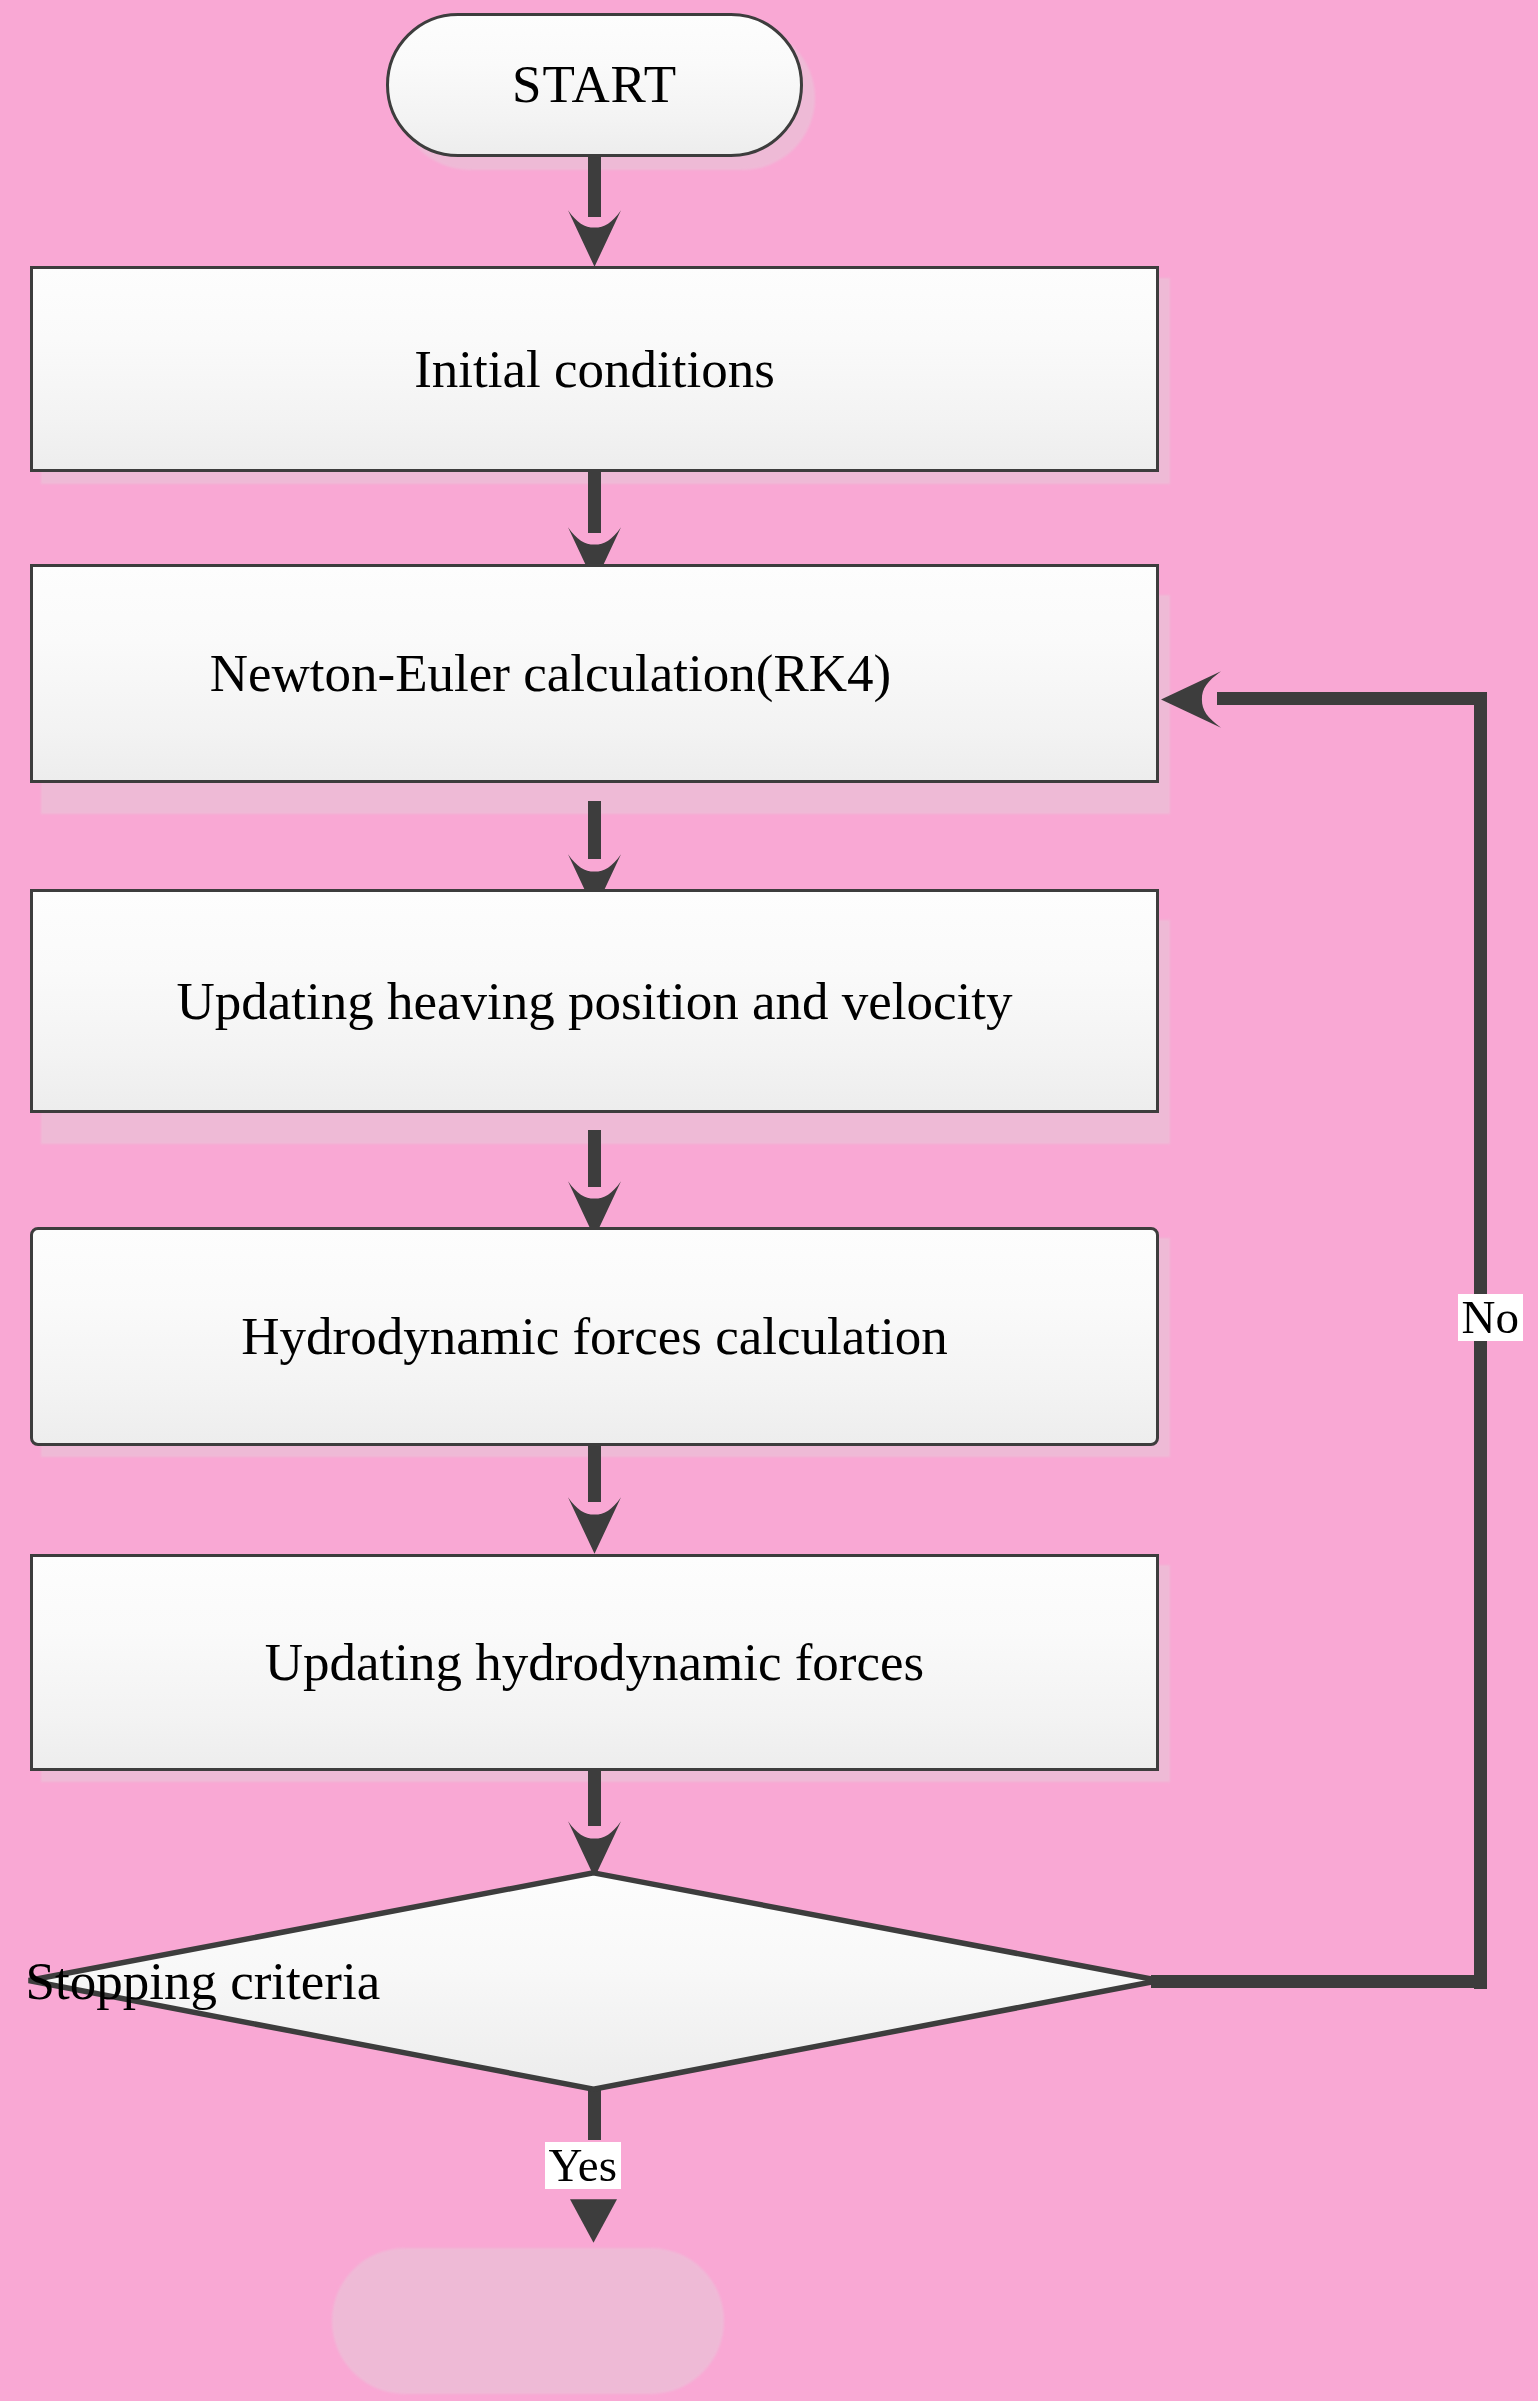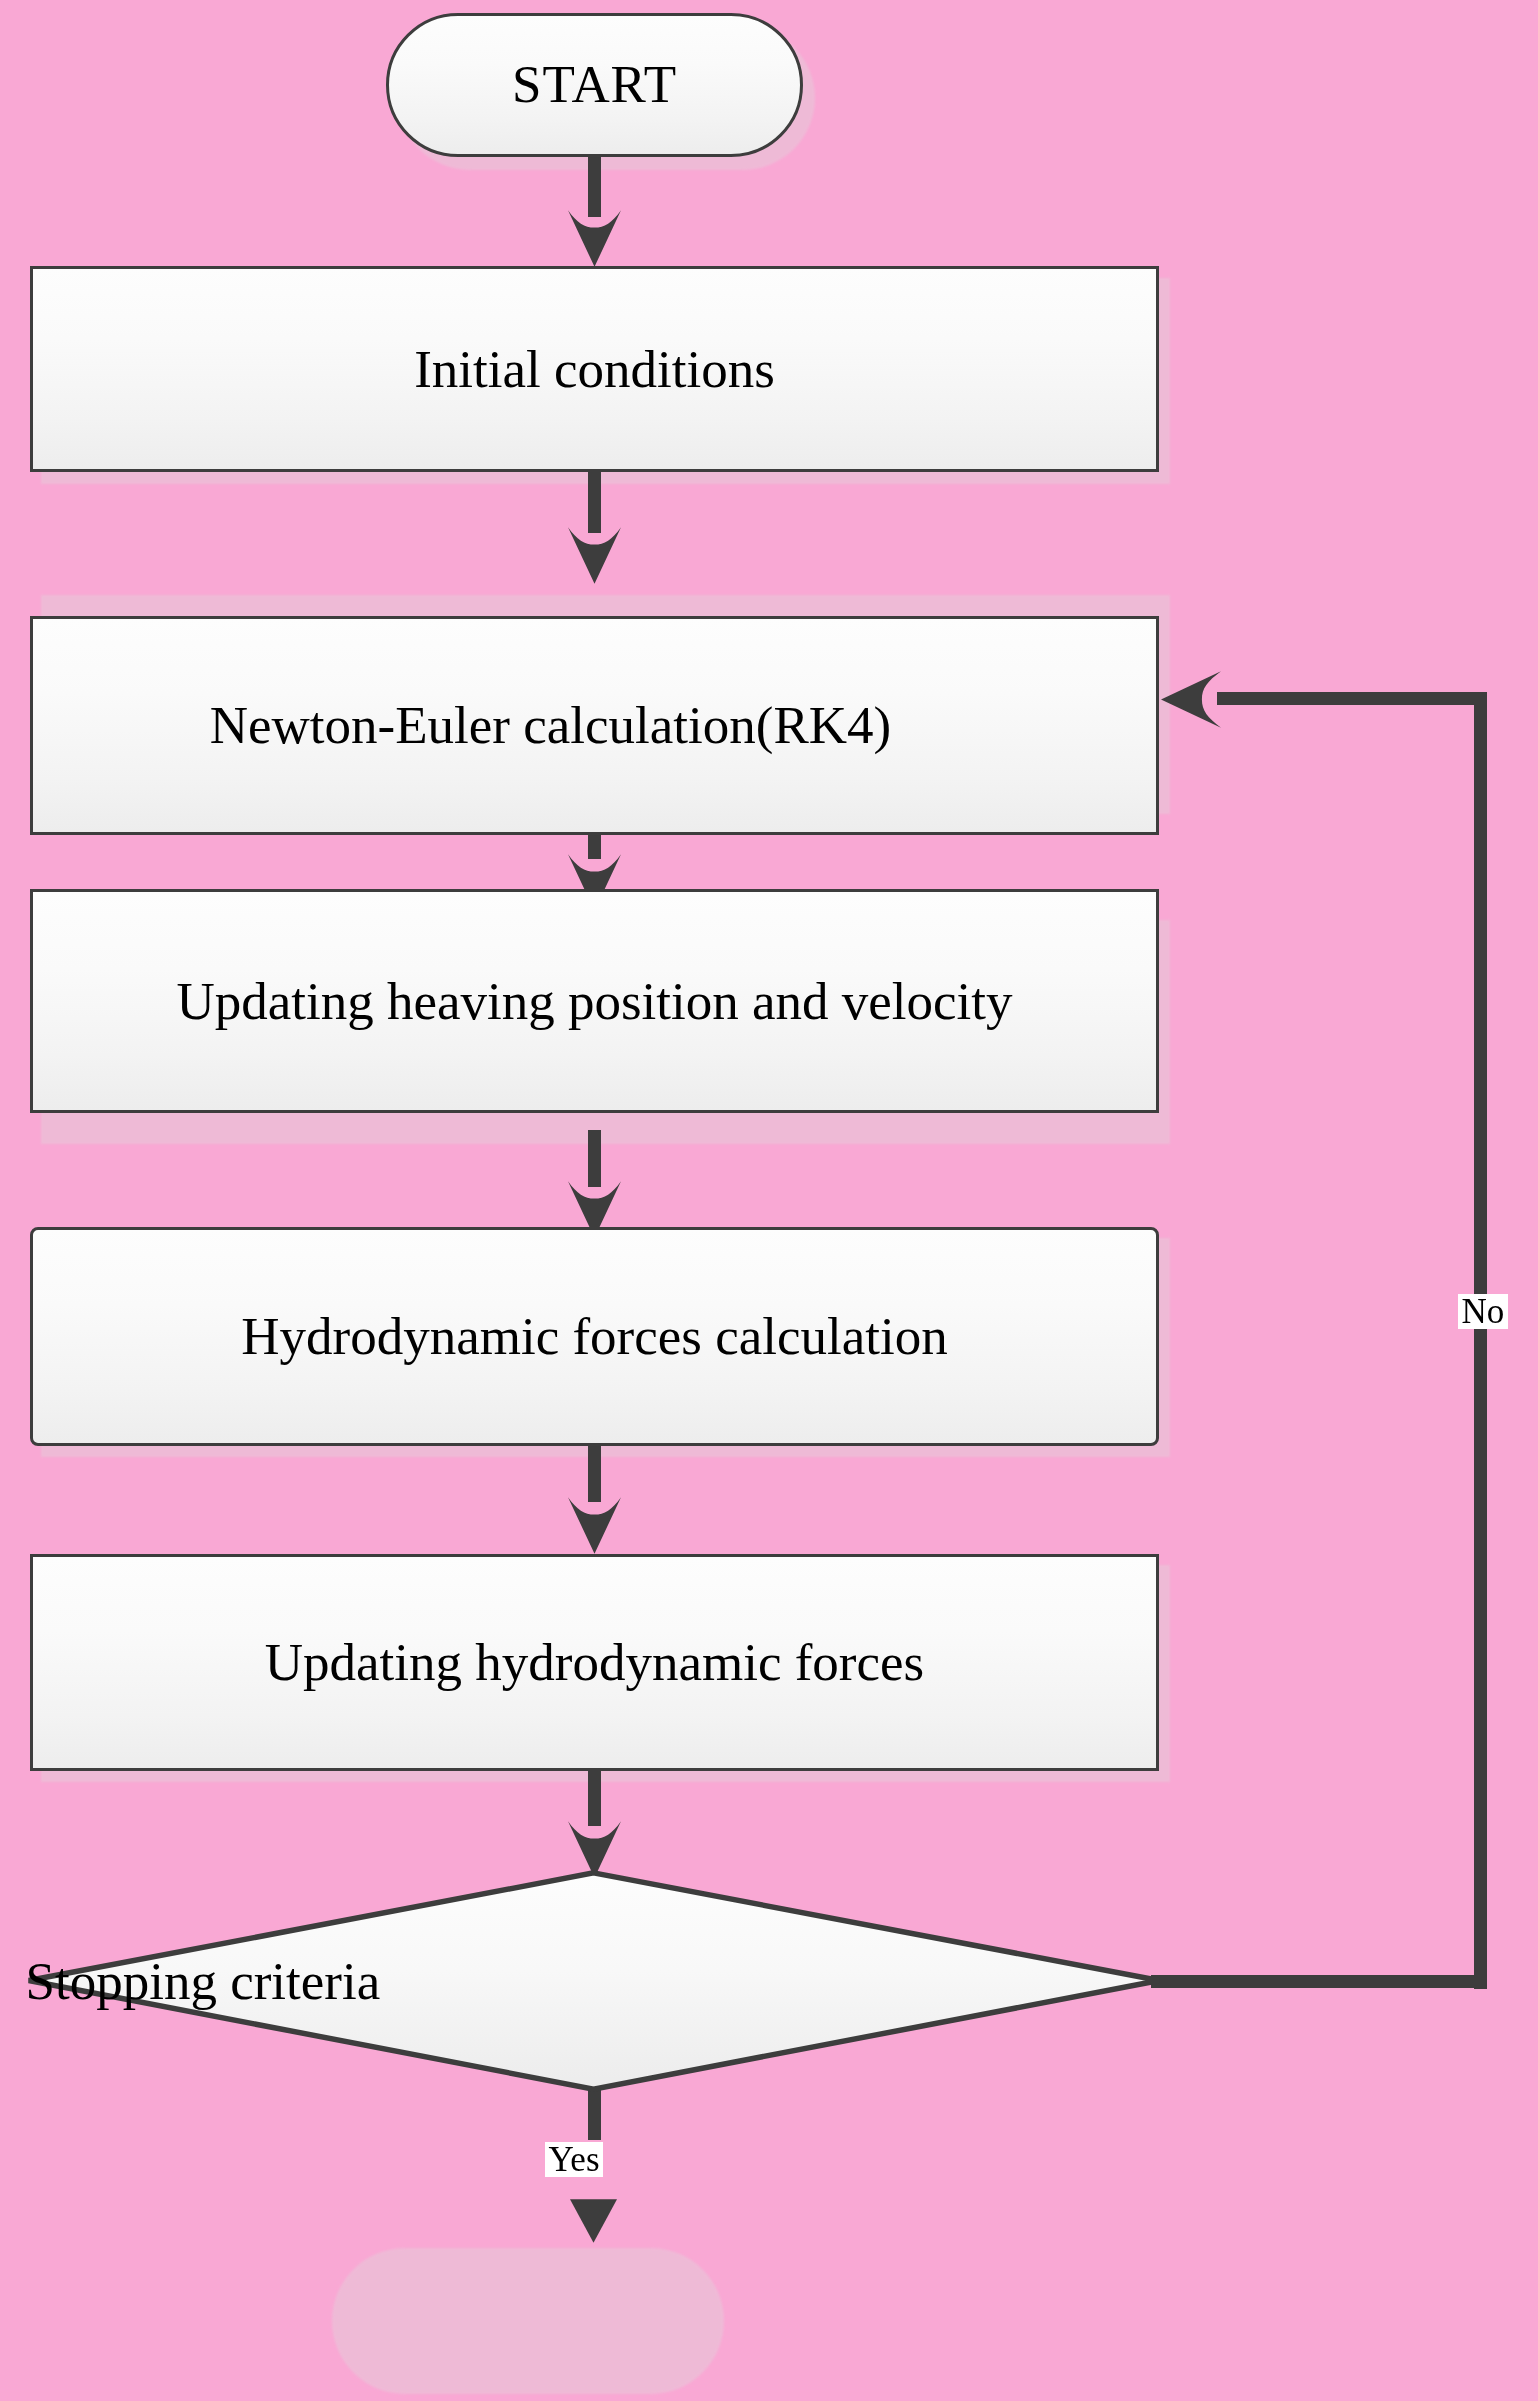--- a/index.html
+++ b/index.html
@@ -89,21 +89,21 @@
   .arrow-down {
     position: absolute;
     z-index: 2;
   }
   .arrow-left {
     position: absolute;
     z-index: 2;
   }
   .edge-label {
     position: absolute;
-    font-size: 35px;
+    font-size: 47px;
     color: #000;
     z-index: 4;
     background: #ffffff;
     padding: 0 3.6px;
     line-height: 1;
   }
 </style>
 </head>
 <body>
 
@@ -134,21 +134,21 @@
     </span>
   </div>
 
   <div class="vline" style="left:588px; top:471px; width:12.8px; height:62px;"></div>
   <div class="arrow-down" style="left:568px; top:527px; width:53px; height:57px;">
     <svg width="53" height="57" viewBox="0 0 58 62" xmlns="http://www.w3.org/2000/svg">
       <path d="M0 0 C10 14 18 19 29 19 C40 19 48 14 58 0 L29 62 Z" fill="#3d3d3d"></path>
     </svg>
   </div>
 
-  <div class="node process" style="left:30px; top:616px; width:1129px; height:219px;align-items:center;">
+  <div class="node process" style="left:30px; top:564px; width:1129px; height:219px;align-items:center;">
     <span class="lines" style="transform:translateX(-44px);">
       <span>Newton-Euler calculation(RK4)</span>
     </span>
   </div>
 
   <div class="vline" style="left:588px; top:801px; width:12.8px; height:58px;"></div>
   <div class="arrow-down" style="left:568px; top:854px; width:53px; height:57px;">
     <svg width="53" height="57" viewBox="0 0 58 62" xmlns="http://www.w3.org/2000/svg">
       <path d="M0 0 C10 14 18 19 29 19 C40 19 48 14 58 0 L29 62 Z" fill="#3d3d3d"></path>
     </svg>

